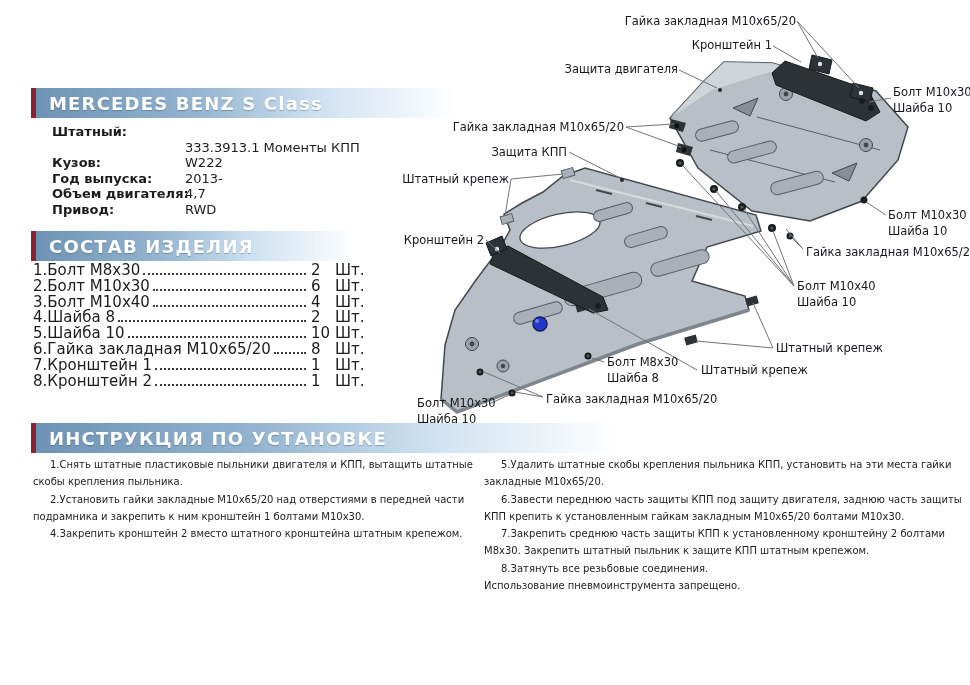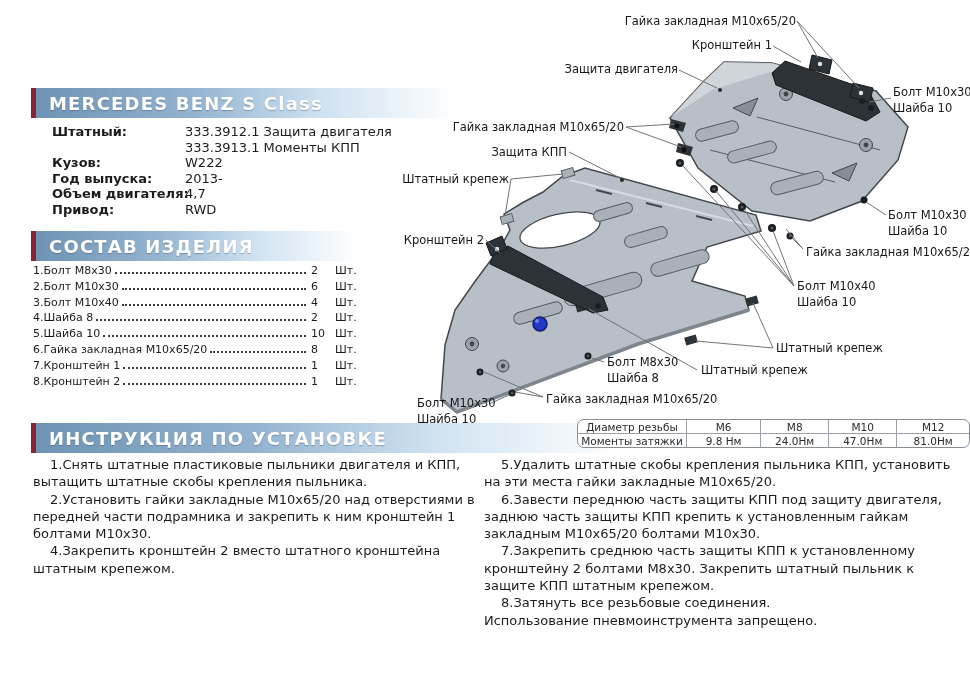--- a/index.html
+++ b/index.html
@@ -13,28 +13,28 @@
              text-shadow:0 1px 1px rgba(40,60,80,.35);}
   #bar-header{top:88px;width:424px;}
   #bar-sostav{top:231px;width:325px;}
   #bar-instr{top:423px;width:589px;}
   
   .specs{position:absolute;left:52px;top:124px;font-size:13px;line-height:15.6px;}
   .spec-row{display:flex;}
   .spec-label{width:133px;font-weight:700;white-space:nowrap;}
   .spec-value{white-space:nowrap;}
   
-  .parts{position:absolute;left:33px;top:263px;width:332px;font-size:11px;line-height:15.8px;}
+  .parts{position:absolute;left:33px;top:263px;width:332px;font-size:15px;line-height:15.8px;}
   .part{display:flex;align-items:baseline;}
   .part-name{white-space:nowrap;}
   .leader{flex:1;border-bottom:2px dotted #3c3c3c;margin:0 5px 3px 3px;min-width:12px;}
   .part-qty{width:24px;white-space:nowrap;}
   .part-unit{width:30px;white-space:nowrap;}
   
-  .instr-col{position:absolute;top:456px;font-size:13px;line-height:17.3px;}
+  .instr-col{position:absolute;top:456px;font-size:10px;line-height:17.3px;}
   #col-left{left:33px;width:452px;}
   #col-right{left:484px;width:480px;}
   .instr-col p{margin:0;text-indent:17px;}
   .instr-col p.note{text-indent:0;}
   
   .torque-wrap{position:absolute;left:577px;top:419px;border:1px solid #878e94;border-radius:7px;overflow:hidden;background:#fff;}
   table.torque{border-collapse:collapse;font-size:10.5px;color:#2a2a2a;table-layout:fixed;}
   table.torque td{border:1px solid #9aa0a6;text-align:center;height:13px;padding:0 3px;white-space:nowrap;}
   table.torque tr td:first-child{border-left:none;}
   table.torque tr td:last-child{border-right:none;}
@@ -183,21 +183,20 @@
     </g>
   </svg>
 
   <div class="bar" id="bar-header">
     <span class="bar-title">MERCEDES BENZ S Class</span>
   </div>
 
   <div class="specs">
     <div class="spec-row">
       <span class="spec-label">Штатный:</span>
-      <span class="spec-value">333.3912.1 Защита двигателя</span>
     </div>
     <div class="spec-row">
       <span class="spec-label"></span>
       <span class="spec-value">333.3913.1 Моменты КПП</span>
     </div>
     <div class="spec-row">
       <span class="spec-label">Кузов:</span>
       <span class="spec-value">W222</span>
     </div>
     <div class="spec-row">
@@ -280,34 +279,14 @@
   </div>
 
   <div class="instr-col" id="col-right">
     <p>5.Удалить штатные скобы крепления пыльника КПП, установить на эти места гайки закладные M10x65/20.</p>
     <p>6.Завести переднюю часть защиты КПП под защиту двигателя, заднюю часть защиты КПП крепить к установленным гайкам закладным M10x65/20 болтами M10x30.</p>
     <p>7.Закрепить среднюю часть защиты КПП к установленному кронштейну 2 болтами M8x30. Закрепить штатный пыльник к защите КПП штатным крепежом.</p>
     <p>8.Затянуть все резьбовые соединения.</p>
     <p class="note">Использование пневмоинструмента запрещено.</p>
   </div>
 
-  <div class="torque-wrap">
-    <table class="torque">
-      <tbody>
-          <tr>
-        <td class="c0">Диаметр резьбы</td>
-        <td class="c1">M6</td>
-        <td class="c2">M8</td>
-        <td class="c3">M10</td>
-        <td class="c4">M12</td>
-      </tr>
-      <tr>
-        <td class="c0">Моменты затяжки</td>
-        <td class="c1">9.8 Нм</td>
-        <td class="c2">24.0Нм</td>
-        <td class="c3">47.0Нм</td>
-        <td class="c4">81.0Нм</td>
-      </tr>
-    </tbody>
-      </table>
-  </div>
 
 </div>
 
 </body></html>

